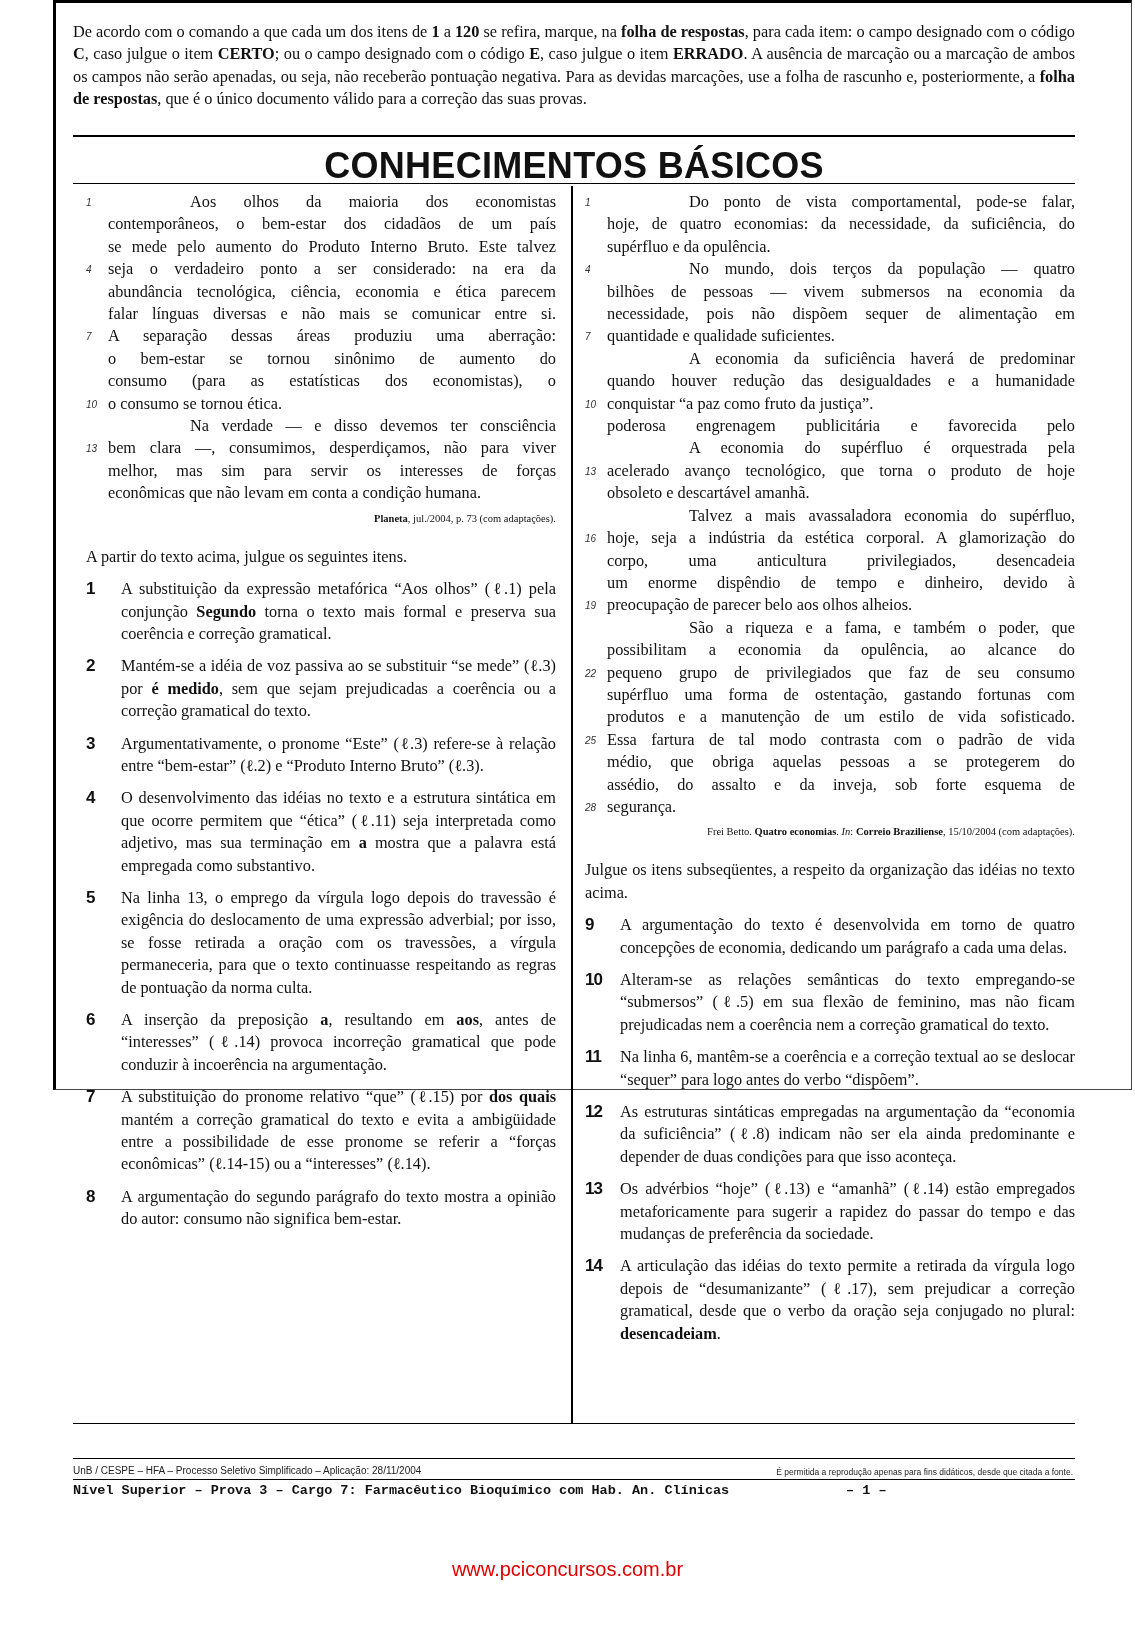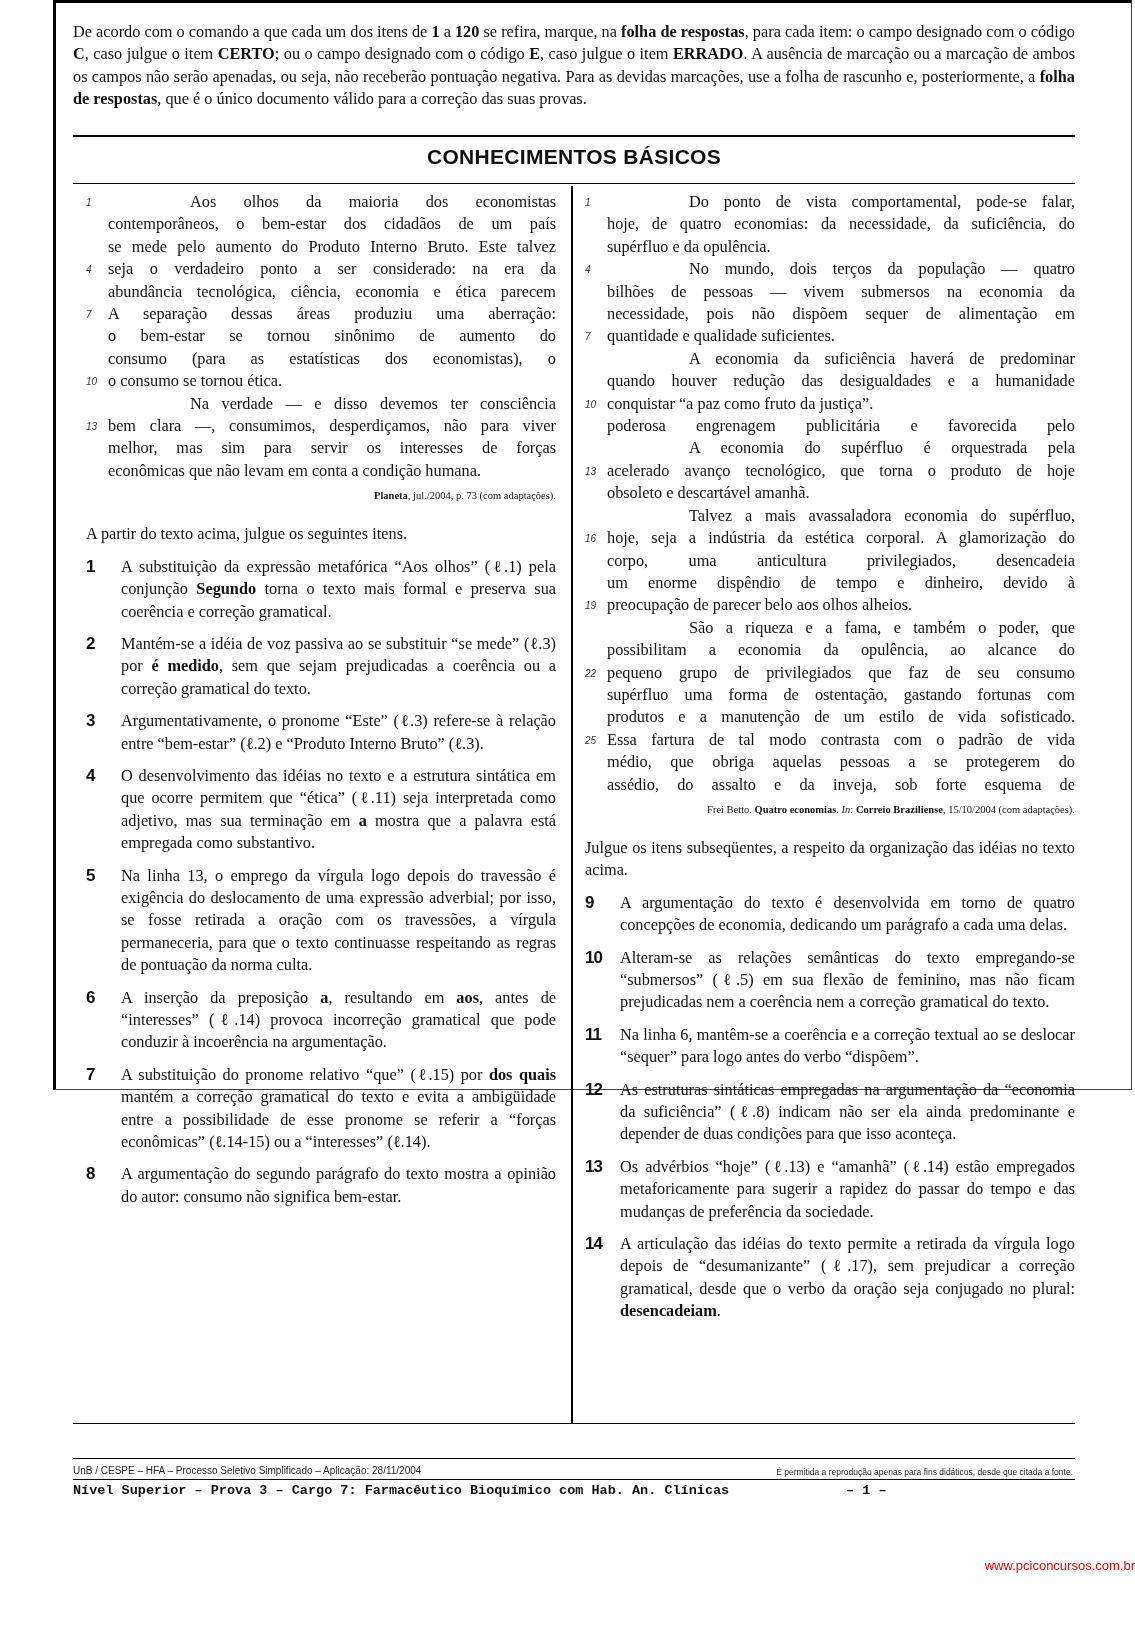--- a/index.html
+++ b/index.html
@@ -7,59 +7,60 @@
          font-family: "Liberation Serif", "DejaVu Serif", serif; color: #111; }
   .page { position: absolute; left: 53px; top: 0; width: 1079px; height: 1090px;
           border-left: 3px solid #000; border-top: 3px solid #000; border-right: 1px solid #444; border-bottom: 1px solid #444;
           box-sizing: border-box; }
   .intro { position: absolute; left: 17px; top: 18px; width: 1002px; font-size: 16.3px; line-height: 22.4px;
            text-align: justify; }
   .intro b { font-weight: bold; }
   .rule-thick { position: absolute; left: 17px; width: 1002px; height: 0; border-top: 2px solid #000; }
   .rule-thin { position: absolute; left: 17px; width: 1002px; height: 0; border-top: 1.5px solid #000; }
   .section-title { position: absolute; left: 17px; top: 142px; width: 1002px; text-align: center;
-                   font-family: "Liberation Sans", "DejaVu Sans", sans-serif; font-weight: bold; font-size: 21px; letter-spacing: 0.3px; }
+                   font-family: "Liberation Sans", "DejaVu Sans", sans-serif; font-weight: bold; font-size: 36px; letter-spacing: 0.3px; }
   .col-divider { position: absolute; left: 515px; top: 183px; width: 0; height: 1237px; border-left: 2px solid #000; }
   .col { position: absolute; top: 188px; width: 470px; }
   .col-left { left: 30px; }
   .col-right { left: 529px; width: 490px; }
   .passage { position: relative; font-size: 16.3px; line-height: 22.4px; }
   .pline { position: relative; display: block; padding-left: 22px; text-align: justify; text-align-last: justify; white-space: nowrap; }
   .pline.last { text-align-last: left; }
   .pline.indent { padding-left: 104px; }
   .lnum { position: absolute; left: 0; top: 1px; font-family: "Liberation Sans", "DejaVu Sans", sans-serif;
           font-style: italic; font-size: 10px; color: #333; }
   .source { text-align: right; font-size: 10.5px; margin-top: 8px; }
   .source b { font-weight: bold; }
   .prompt { font-size: 16.3px; line-height: 22.4px; margin-top: 22px; text-align: justify; }
   .item { position: relative; padding-left: 35px; font-size: 16.3px; line-height: 22.4px; text-align: justify; margin-top: 10px; }
   .item-num { position: absolute; left: 0; top: 0; font-family: "Liberation Sans", "DejaVu Sans", sans-serif;
               font-weight: bold; font-size: 17px; letter-spacing: -1px; }
   .footer-small { position: absolute; top: 1462px; font-family: "Liberation Sans", "DejaVu Sans", sans-serif; font-size: 10px; color: #222; }
   .footer-big { position: absolute; top: 1480px; font-family: Liberation Mono, monospace; font-weight: bold; font-size: 13.5px; }
-  .watermark { position: absolute; left: 0; width: 1135px; top: 1558px; text-align: right;
-               font-family: "Liberation Sans", "DejaVu Sans", sans-serif; font-size: 13px; color: #e00000; }
+  .watermark { position: absolute; left: 0; width: 1135px; top: 1558px; text-align: center;
+               font-family: "Liberation Sans", "DejaVu Sans", sans-serif; font-size: 20px; color: #e00000; }
 </style>
 </head>
 <body>
 
 <div class="page">
   <div class="intro" id="intro"><span>De acordo com o comando a que cada um dos itens de </span><b>1</b><span> a </span><b>120</b><span> se refira, marque, na </span><b>folha de respostas</b><span>, para cada item: o campo designado com o código </span><b>C</b><span>, caso julgue o item </span><b>CERTO</b><span>; ou o campo designado com o código </span><b>E</b><span>, caso julgue o item </span><b>ERRADO</b><span>. A ausência de marcação ou a marcação de ambos os campos não serão apenadas, ou seja, não receberão pontuação negativa. Para as devidas marcações, use a folha de rascunho e, posteriormente, a </span><b>folha de respostas</b><span>, que é o único documento válido para a correção das suas provas.</span></div>
   <div class="rule-thick" style="top:132px"></div>
   <div class="section-title">CONHECIMENTOS BÁSICOS</div>
   <div class="rule-thin" style="top:180px"></div>
   <div class="col-divider"></div>
 
   <div class="col col-left">
     <div class="passage" id="left-passage">
         <span class="pline indent"><span class="lnum">1</span><span>Aos olhos da maioria dos economistas</span></span>
         <span class="pline"><span>contemporâneos, o bem-estar dos cidadãos de um país</span></span>
         <span class="pline"><span>se mede pelo aumento do Produto Interno Bruto. Este talvez</span></span>
         <span class="pline"><span class="lnum">4</span><span>seja o verdadeiro ponto a ser considerado: na era da</span></span>
         <span class="pline"><span>abundância tecnológica, ciência, economia e ética parecem</span></span>
+        <span class="pline"><span>falar línguas diversas e não mais se comunicar entre si.</span></span>
         <span class="pline"><span class="lnum">7</span><span>A separação dessas áreas produziu uma aberração:</span></span>
         <span class="pline"><span>o bem-estar se tornou sinônimo de aumento do</span></span>
         <span class="pline"><span>consumo (para as estatísticas dos economistas), o</span></span>
         <span class="pline"><span class="lnum">10</span></span>
         <span class="pline last"><span>o consumo se tornou ética.</span></span>
         <span class="pline indent"><span>Na verdade — e disso devemos ter consciência</span></span>
         <span class="pline"><span class="lnum">13</span><span>bem clara —, consumimos, desperdiçamos, não para viver</span></span>
         <span class="pline"><span>melhor, mas sim para servir os interesses de forças</span></span>
         <span class="pline last"><span>econômicas que não levam em conta a condição humana.</span></span>
       </div>
@@ -99,20 +100,21 @@
         <span class="pline"><span>um enorme dispêndio de tempo e dinheiro, devido à</span></span>
         <span class="pline last"><span class="lnum">19</span><span>preocupação de parecer belo aos olhos alheios.</span></span>
         <span class="pline indent"><span>São a riqueza e a fama, e também o poder, que</span></span>
         <span class="pline"><span>possibilitam a economia da opulência, ao alcance do</span></span>
         <span class="pline"><span class="lnum">22</span><span>pequeno grupo de privilegiados que faz de seu consumo</span></span>
         <span class="pline"><span>supérfluo uma forma de ostentação, gastando fortunas com</span></span>
         <span class="pline"><span>produtos e a manutenção de um estilo de vida sofisticado.</span></span>
         <span class="pline"><span class="lnum">25</span><span>Essa fartura de tal modo contrasta com o padrão de vida</span></span>
         <span class="pline"><span>médio, que obriga aquelas pessoas a se protegerem do</span></span>
         <span class="pline"><span>assédio, do assalto e da inveja, sob forte esquema de</span></span>
+        <span class="pline last"><span class="lnum">28</span><span>segurança.</span></span>
       </div>
     <div class="source" id="right-source"><span>Frei Betto. </span><b>Quatro economias</b><span>. </span><i>In</i><span>: </span><b>Correio Braziliense</b><span>, 15/10/2004 (com adaptações).</span></div>
     <div class="prompt">Julgue os itens subseqüentes, a respeito da organização das idéias no texto acima.</div>
     <div id="right-items">
         <div class="item"><span class="item-num">9</span><span><span>A argumentação do texto é desenvolvida em torno de quatro concepções de economia, dedicando um parágrafo a cada uma delas.</span></span></div>
         <div class="item"><span class="item-num">10</span><span><span>Alteram-se as relações semânticas do texto empregando-se “submersos” (ℓ.5) em sua flexão de feminino, mas não ficam prejudicadas nem a coerência nem a correção gramatical do texto.</span></span></div>
         <div class="item"><span class="item-num">11</span><span><span>Na linha 6, mantêm-se a coerência e a correção textual ao se deslocar “sequer” para logo antes do verbo “dispõem”.</span></span></div>
         <div class="item"><span class="item-num">12</span><span><span>As estruturas sintáticas empregadas na argumentação da “economia da suficiência” (ℓ.8) indicam não ser ela ainda predominante e depender de duas condições para que isso aconteça.</span></span></div>
         <div class="item"><span class="item-num">13</span><span><span>Os advérbios “hoje” (ℓ.13) e “amanhã” (ℓ.14) estão empregados metaforicamente para sugerir a rapidez do passar do tempo e das mudanças de preferência da sociedade.</span></span></div>
         <div class="item"><span class="item-num">14</span><span><span>A articulação das idéias do texto permite a retirada da vírgula logo depois de “desumanizante” (ℓ.17), sem prejudicar a correção gramatical, desde que o verbo da oração seja conjugado no plural: </span><b>desencadeiam</b><span>.</span></span></div>

